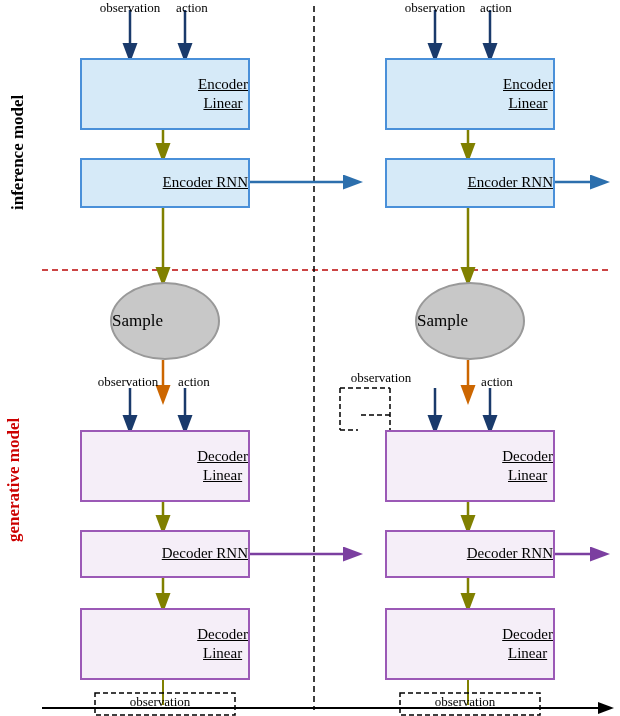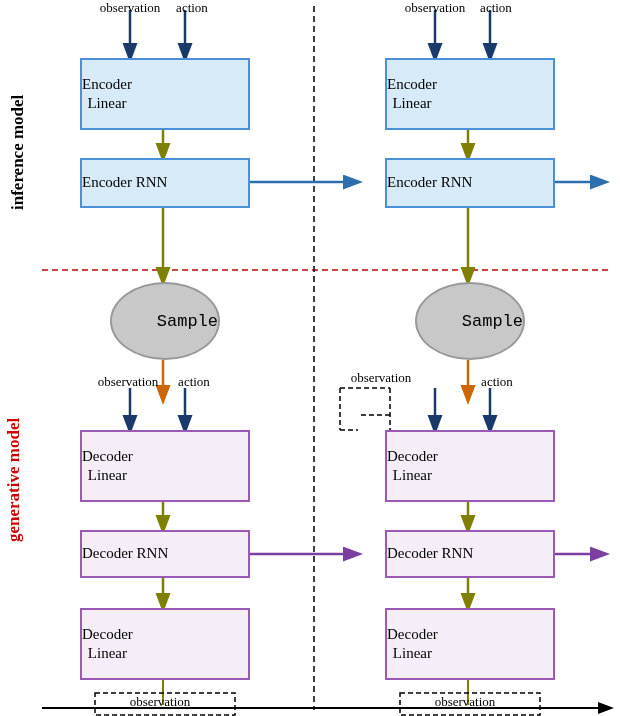--- a/index.html
+++ b/index.html
@@ -42,48 +42,48 @@
       height: 380px;
     }
 
     
     .box {
       position: absolute;
       border: 2px solid;
       background: #fff;
       display: flex;
       align-items: center;
-      justify-content: flex-start;
+      justify-content: flex-end;
       text-align: center;
       font-size: 14px;
       line-height: 1.3;
+      text-decoration: underline;
     }
 
     .box-blue {
       border-color: #4a90d9;
       background: #e8f4fb;
     }
 
     .box-purple {
       border-color: #9b59b6;
       background: #f5eef8;
     }
 
     
     .circle {
       position: absolute;
       border-radius: 50%;
       background: #d0d0d0;
       border: 2px solid #701a75;
       display: flex;
       align-items: center;
-      justify-content: flex-end;
+      justify-content: flex-start;
       font-size: 16px;
       text-align: center;
-      font-family: Liberation Mono, monospace;
     }
 
     
     .svg-overlay {
       position: absolute;
       top: 0;
       left: 0;
       width: 620px;
       height: 716px;
       pointer-events: none;

